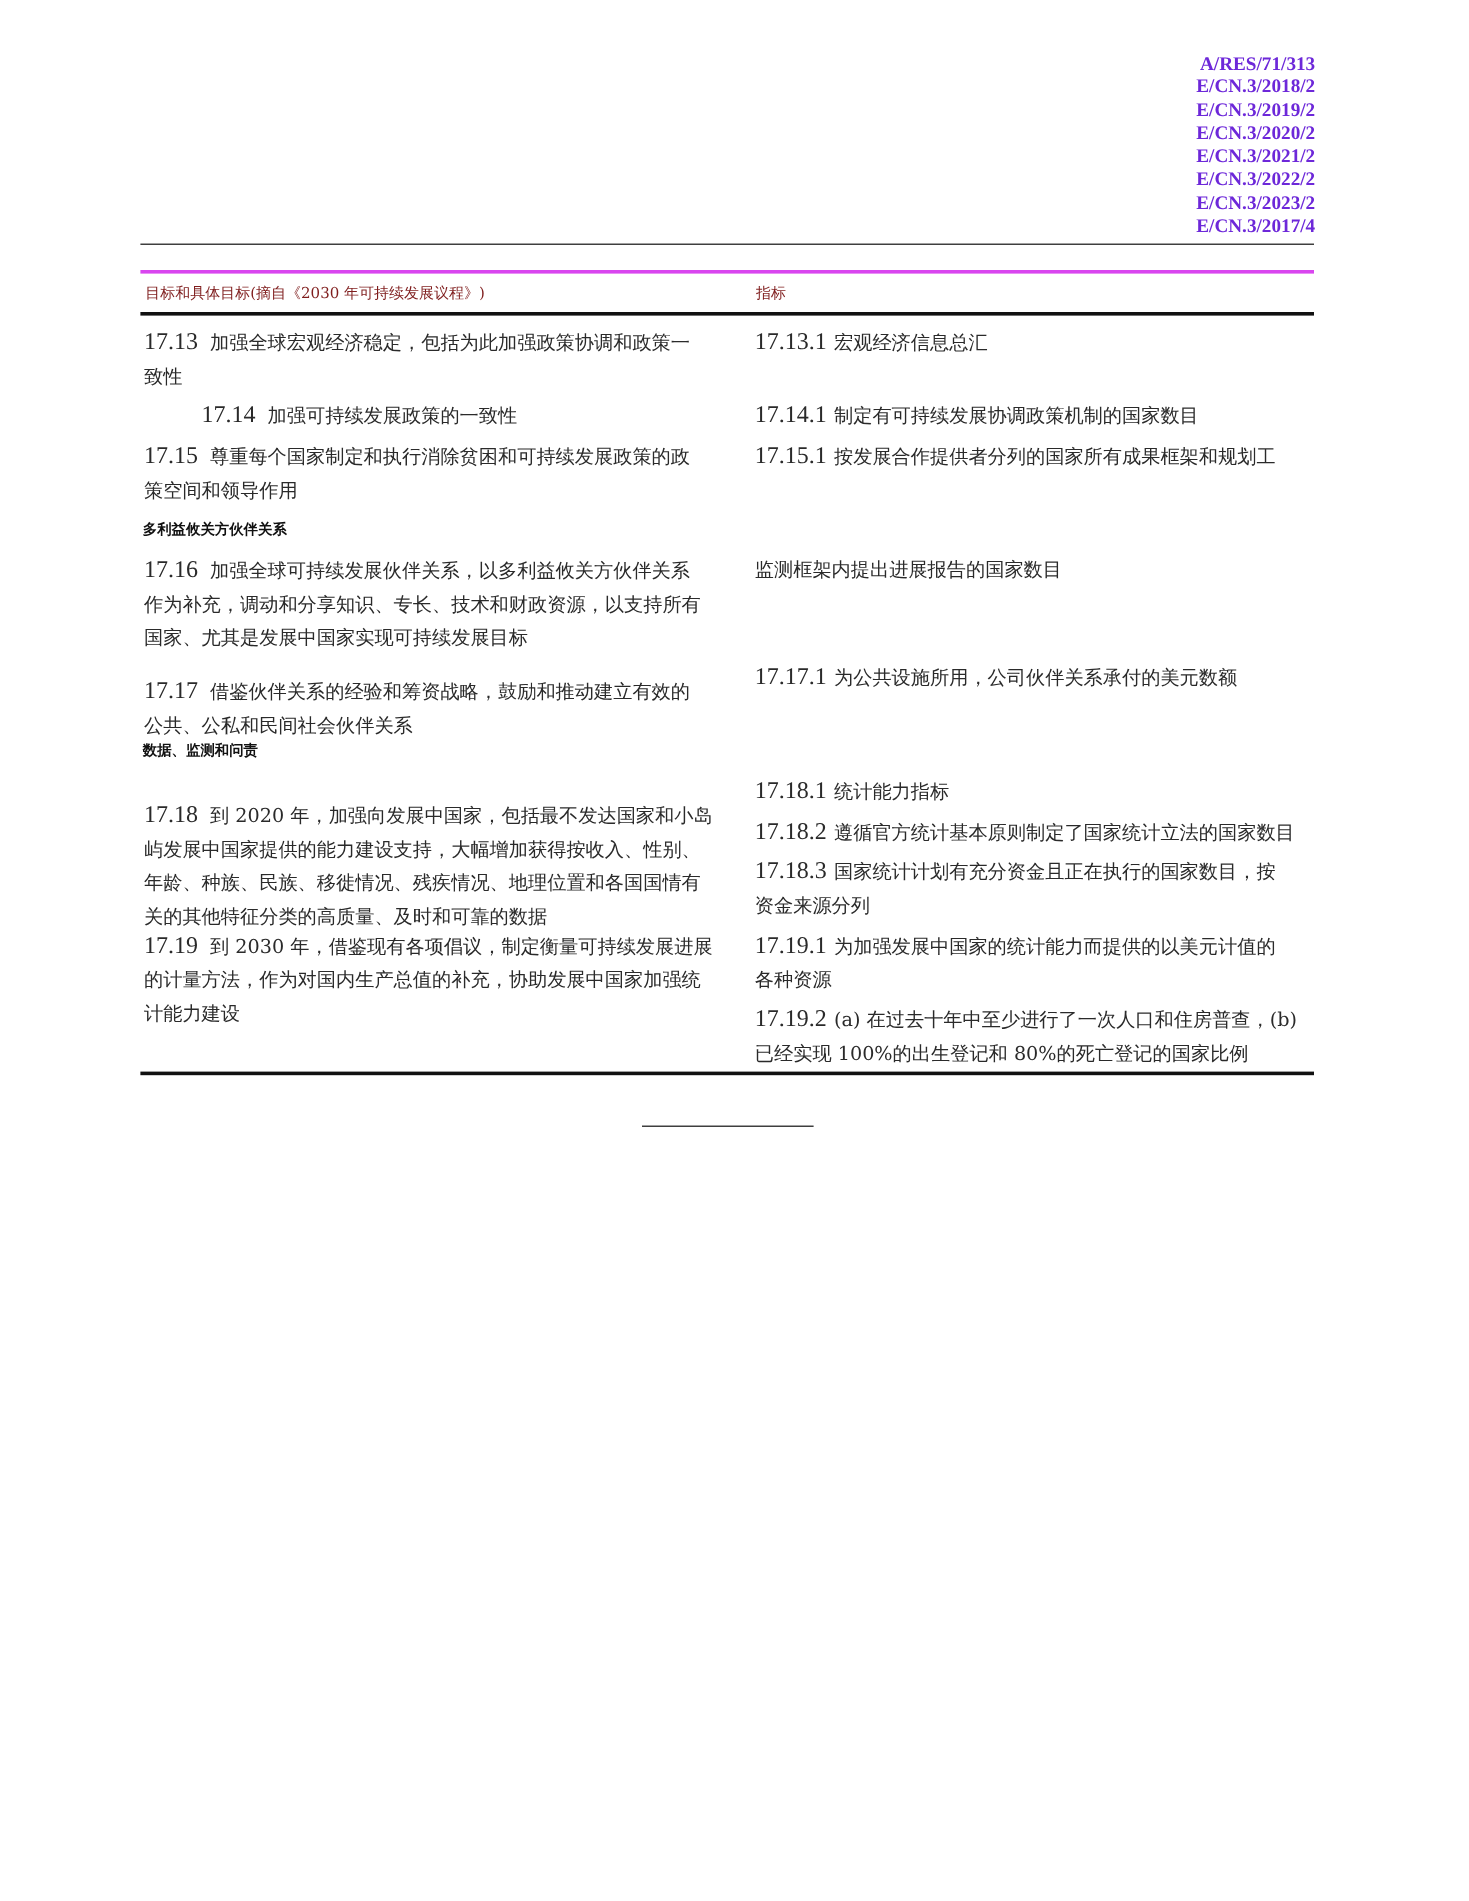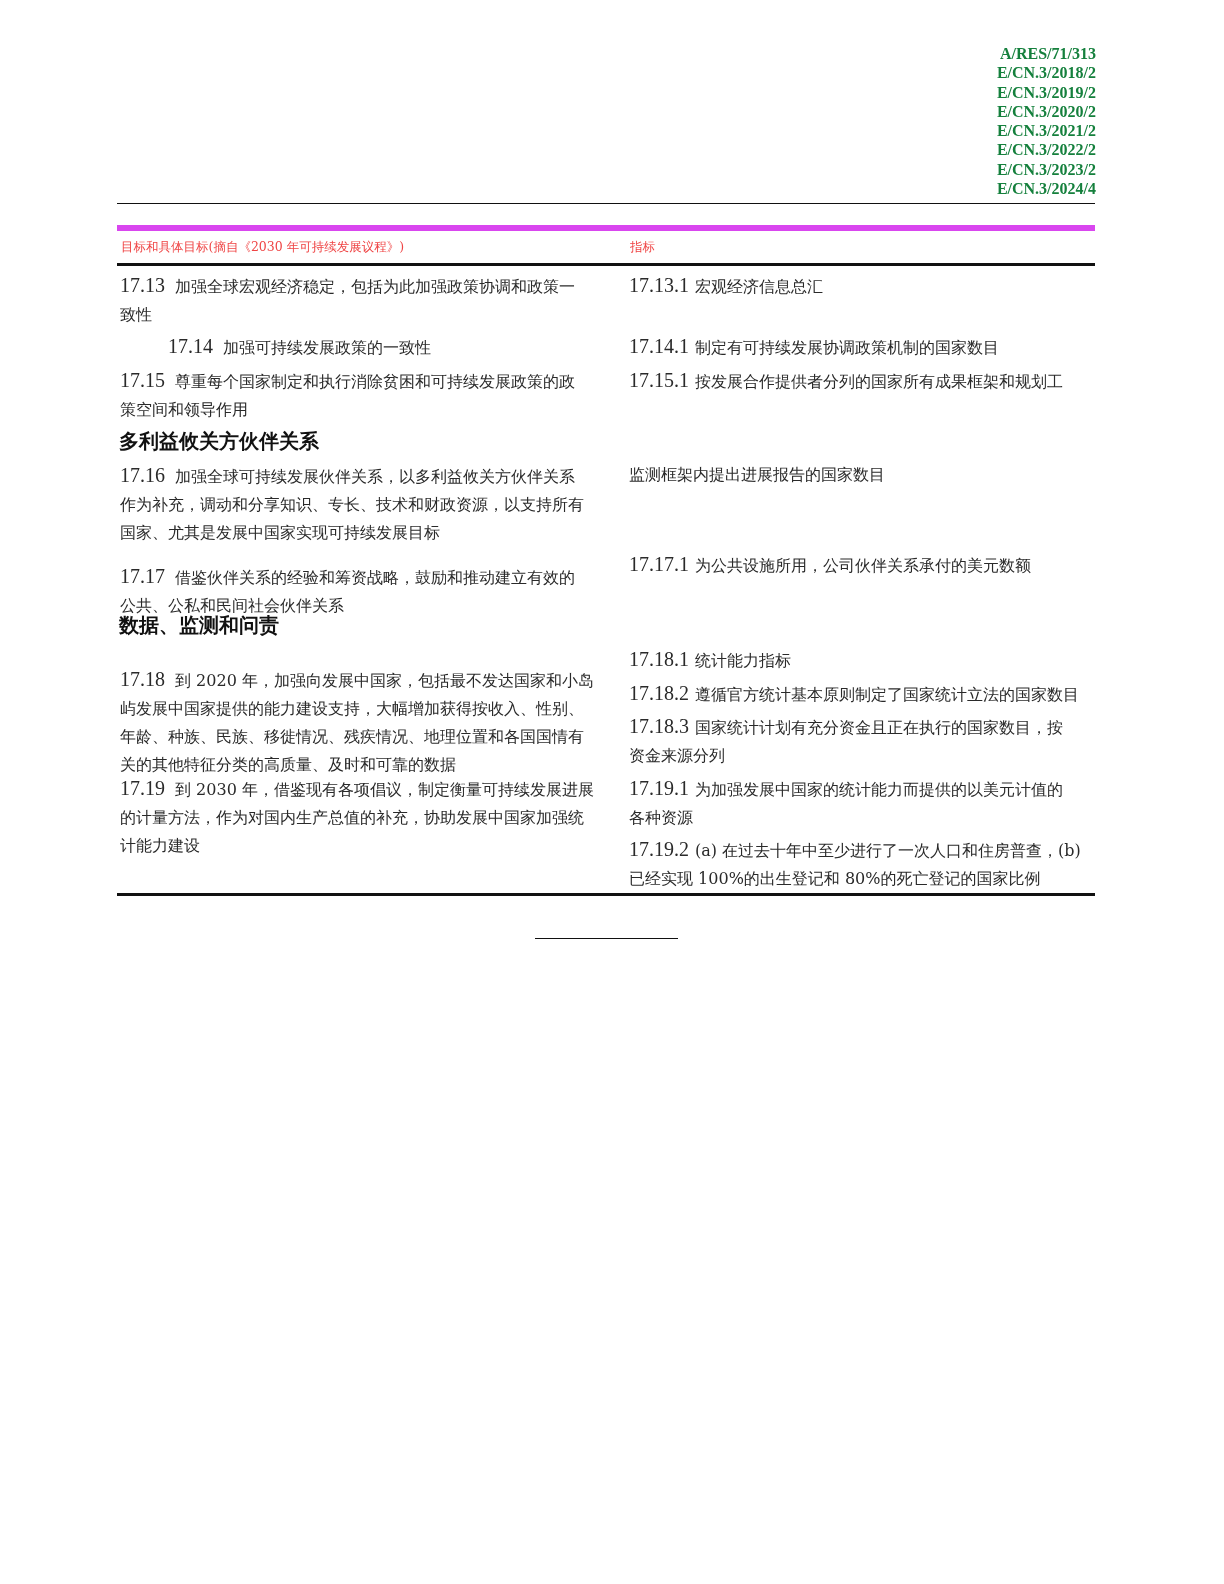--- a/index.html
+++ b/index.html
@@ -17,43 +17,43 @@
     }
     .doc-symbols {
       position: absolute;
       right: 128px;
       top: 44px;
       text-align: right;
       font-family: "Liberation Serif", "DejaVu Serif", serif;
       font-weight: bold;
       font-size: 16px;
       line-height: 19.3px;
-      color: #15803d;
+      color: #6d28d9;
     }
     .header-rule {
       position: absolute;
       left: 117px;
       width: 978px;
       top: 203px;
       height: 0;
       border-top: 1px solid #111;
     }
     .table {
       position: absolute;
       left: 117px;
       width: 978px;
       top: 225px;
     }
     .thead {
-      border-top: 6px solid #d946ef;
+      border-top: 3px solid #d946ef;
       border-bottom: 3px solid #111;
       height: 32px;
       position: relative;
       font-size: 12.5px;
-      color: #ef4444;
+      color: #7f1d1d;
     }
     .thead .c1 {
       position: absolute;
       left: 4px;
       top: 8px;
     }
     .thead .c2 {
       position: absolute;
       left: 513px;
       top: 8px;
@@ -68,21 +68,21 @@
       white-space: nowrap;
     }
     .num {
       display: inline-block;
       font-family: "Liberation Serif", serif;
       font-size: 20px;
     }
     .section {
       font-family: "DejaVu Sans", "Liberation Sans", sans-serif;
       font-weight: bold;
-      font-size: 20px;
+      font-size: 12px;
       color: #111;
       text-align: right;
     }
     .bottom-rule {
       position: absolute;
       left: 117px;
       width: 978px;
       top: 893px;
       border-top: 3px solid #111;
     }
@@ -98,21 +98,21 @@
 <body>
 
 <div class="doc-symbols">
   <div>A/RES/71/313</div>
   <div>E/CN.3/2018/2</div>
   <div>E/CN.3/2019/2</div>
   <div>E/CN.3/2020/2</div>
   <div>E/CN.3/2021/2</div>
   <div>E/CN.3/2022/2</div>
   <div>E/CN.3/2023/2</div>
-  <div>E/CN.3/2024/4</div>
+  <div>E/CN.3/2017/4</div>
 </div>
 
 <div class="header-rule"></div>
 
 <div class="table">
   <div class="thead">
     <span class="c1">目标和具体目标(摘自《2030 年可持续发展议程》)</span>
     <span class="c2">指标</span>
   </div>
 </div>

